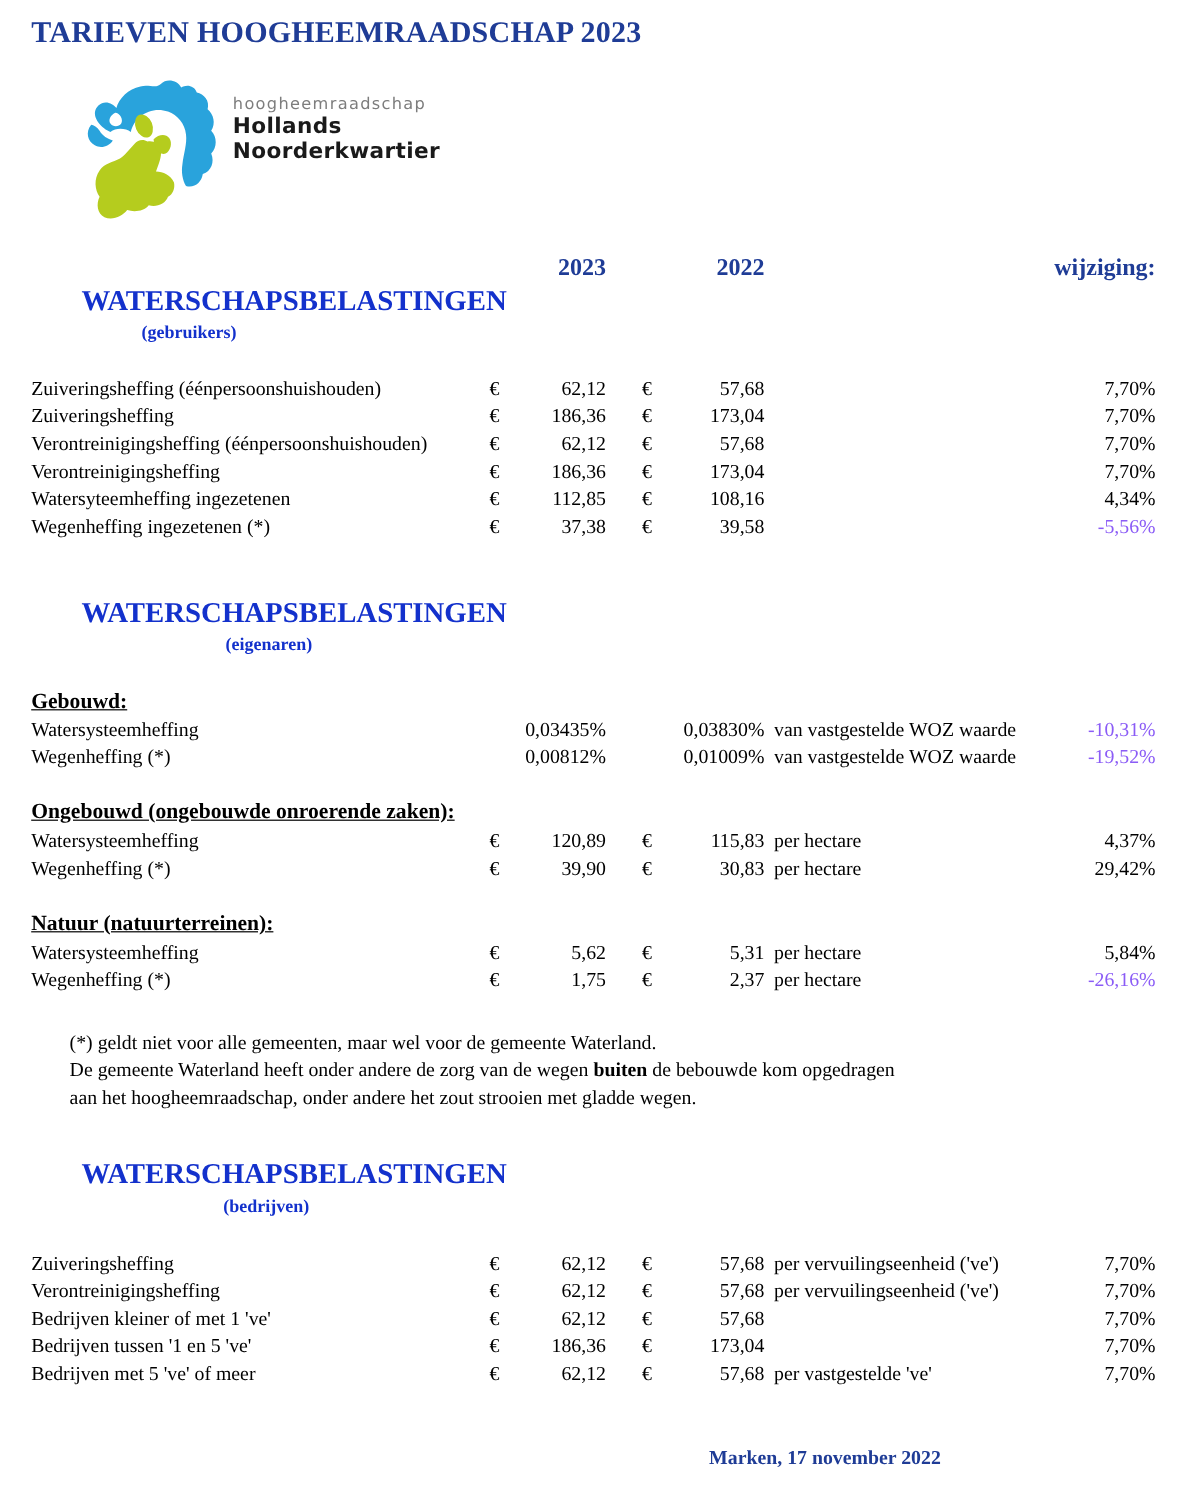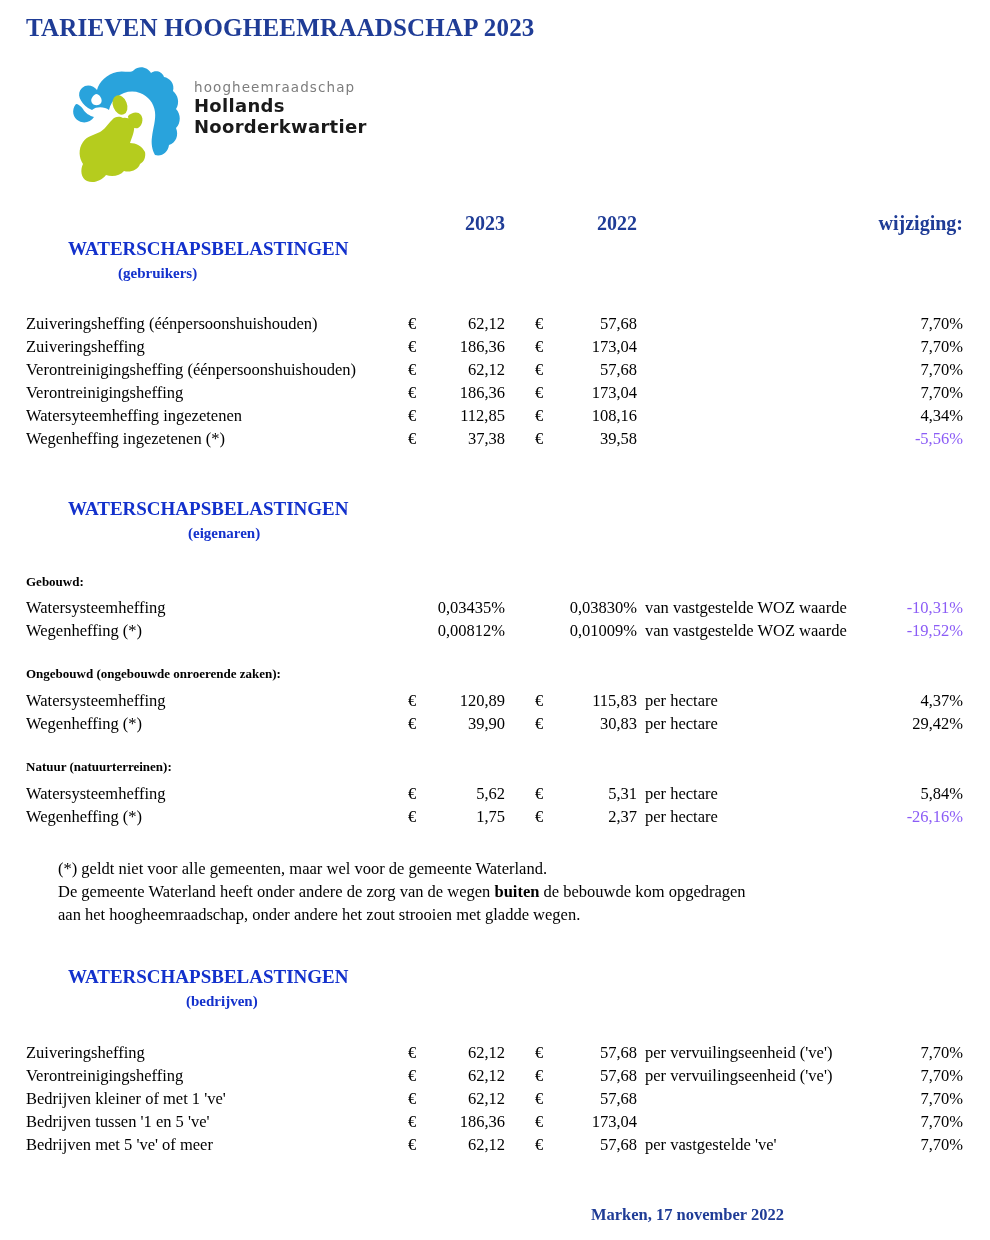--- a/index.html
+++ b/index.html
@@ -81,38 +81,39 @@
   .col-head.chg   { left: 0; width: 963px; text-align: right; }
 
   
   .sec-head {
     position: absolute;
     font-family: "Liberation Serif", "DejaVu Serif", serif;
     font-weight: bold;
     color: #1331cc;
     white-space: nowrap;
   }
-  .sec-head .main { font-size: 19px; display: block; }
+  .sec-head .main { font-size: 24px; display: block; }
   .sec-head .sub  { font-size: 15px; display: block; margin-top: 5px; }
 
   .sh-gebruikers { left: 68px; top: 238px; }
   .sh-gebruikers .sub { margin-left: 50px; }
   .sh-eigenaren  { left: 68px; top: 498px; }
   .sh-eigenaren  .sub { margin-left: 120px; }
   .sh-bedrijven  { left: 68px; top: 966px; }
   .sh-bedrijven  .sub { margin-left: 118px; }
 
   
   .grp-head {
     position: absolute;
     left: 26px;
     font-family: "Liberation Serif", "DejaVu Serif", serif;
     font-weight: bold;
-    font-size: 13px;
+    font-size: 18px;
     color: #000;
+    text-decoration: underline;
     white-space: nowrap;
   }
 
   
   .row {
     position: absolute;
     left: 0;
     width: 990px;
     height: 23px;
     font-size: 16.5px;

